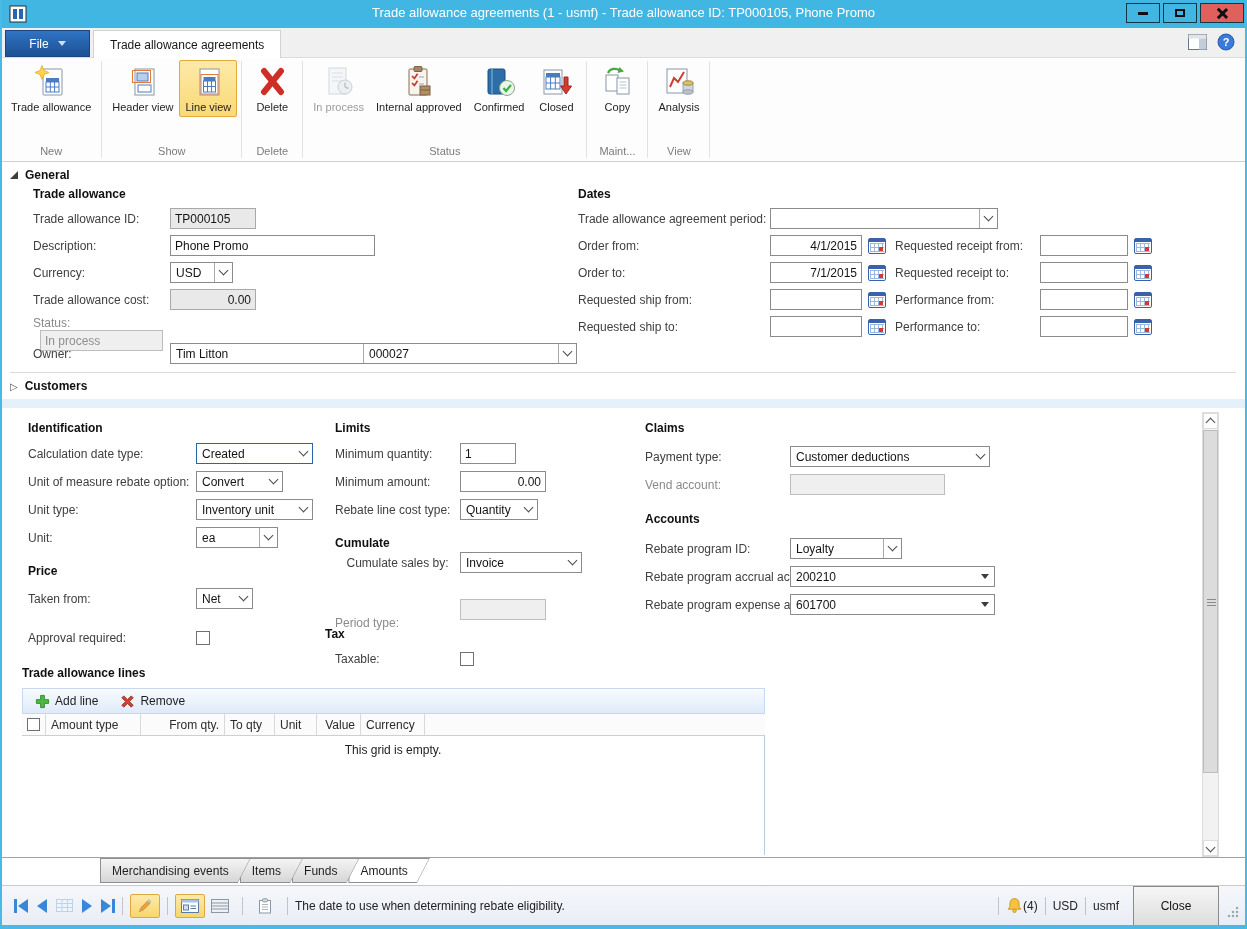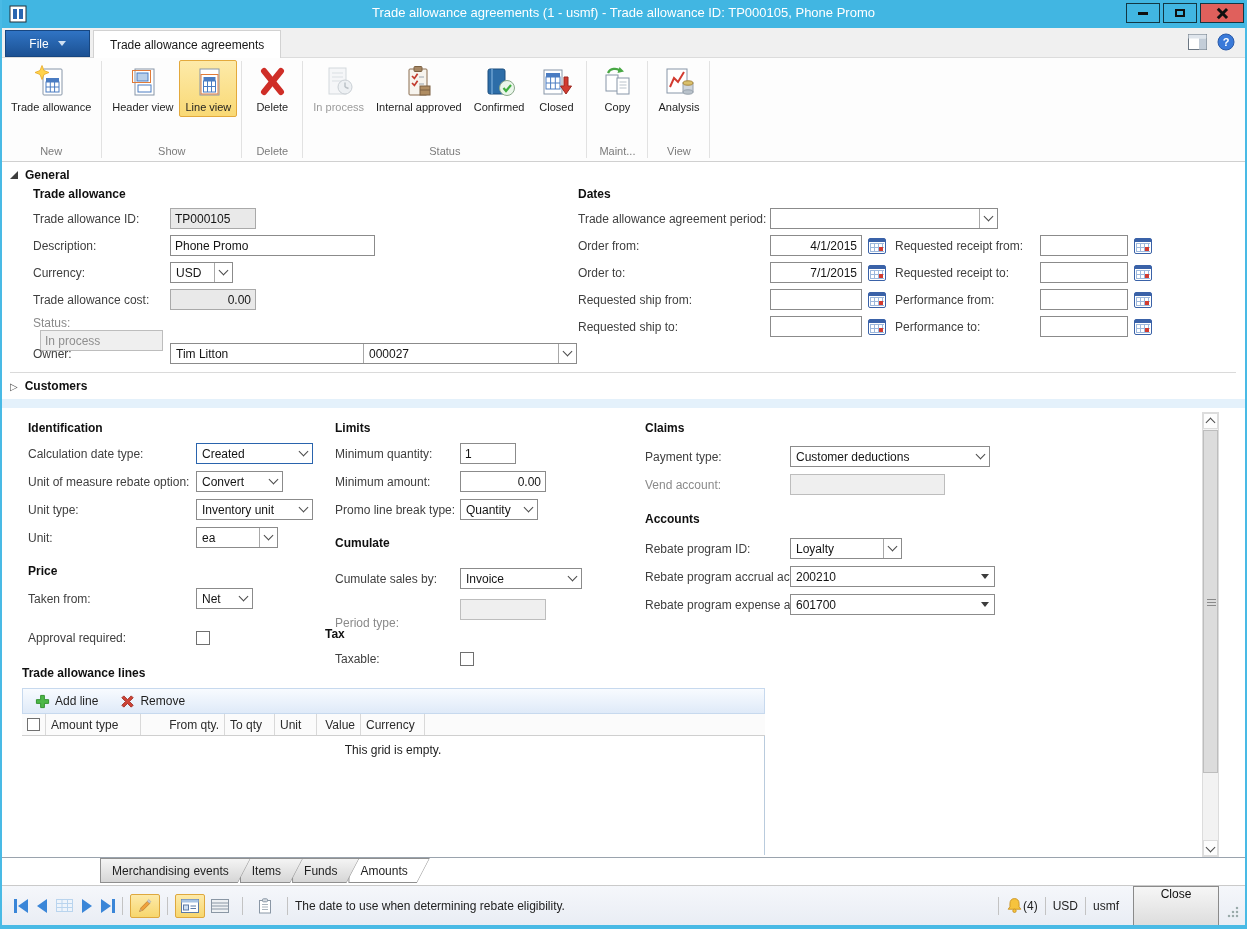--- a/index.html
+++ b/index.html
@@ -103,21 +103,21 @@
   .sb-sep { width:1px; height:18px; background:#c3c3c3; margin:0 7px; }
   .nav { display:flex; align-items:center; gap:9px; margin-left:12px; }
   .tri-l2 { width:0;height:0;border-top:7px solid transparent;border-bottom:7px solid transparent;border-right:10px solid #3a86d8; }
   .tri-r2 { width:0;height:0;border-top:7px solid transparent;border-bottom:7px solid transparent;border-left:10px solid #3a86d8; }
   .nbar { width:3px; height:14px; background:#3a86d8; }
   .pair { display:flex; align-items:center; gap:1px; }
   .sb-btn { width:30px; height:24px; border:1px solid transparent; border-radius:2px; display:flex; align-items:center; justify-content:center; }
   .sb-btn.hl { background:linear-gradient(#fdeaa9,#f7d66d); border-color:#dea83e; }
   .sb-text { font-size:12px; color:#222; }
   .sb-right { margin-left:auto; display:flex; align-items:center; }
-  .close-btn { width:86px; height:40px; background:linear-gradient(#f6f6f6,#dddddd); border:1px solid #8a8a8a; font-size:12px; color:#111; display:flex; align-items:flex-start; justify-content:center; margin-left:14px; }
+  .close-btn { width:86px; height:40px; background:linear-gradient(#f6f6f6,#dddddd); border:1px solid #8a8a8a; font-size:12px; color:#111; display:flex; align-items:center; justify-content:center; margin-left:14px; }
   .grip { width:12px; height:12px; margin:12px 6px 0 8px; background:
      radial-gradient(circle at 10px 2px,#9aa 1.4px,transparent 1.6px),
      radial-gradient(circle at 10px 6px,#9aa 1.4px,transparent 1.6px),
      radial-gradient(circle at 6px 6px,#9aa 1.4px,transparent 1.6px),
      radial-gradient(circle at 10px 10px,#9aa 1.4px,transparent 1.6px),
      radial-gradient(circle at 6px 10px,#9aa 1.4px,transparent 1.6px),
      radial-gradient(circle at 2px 10px,#9aa 1.4px,transparent 1.6px); }
 </style>
 </head>
 <body>
@@ -502,32 +502,32 @@
     </div>
   <div class="row" style="left:335px; top:443px;">
     <span class="lbl" style="width:125px;">Minimum quantity:</span>
     <input class="inp" style="width: 56px;" value="1">
   </div>
   <div class="row" style="left:335px; top:471px;">
     <span class="lbl" style="width:125px;">Minimum amount:</span>
     <input class="inp num" style="width: 86px;" value="0.00">
   </div>
   <div class="row" style="left:335px; top:499px;">
-    <span class="lbl" style="width:125px;">Promo line break type:</span>
+    <span class="lbl" style="width:125px;">Rebate line cost type:</span>
     <div class="combo" style="width:78px;">
       <span class="ctext">Quantity</span>
       <span class="cbtn">
           <span class="chev"></span>
         </span>
     </div>
   </div>
   <div class="row" style="left:335px; top:536px;">
       <span class="bold-hdr">Cumulate</span>
     </div>
-  <div class="row" style="left:335px; top:568px;">
+  <div class="row" style="left:335px; top:552px;text-align:center;">
     <span class="lbl" style="width:125px;">Cumulate sales by:</span>
     <div class="combo" style="width:122px;">
       <span class="ctext">Invoice</span>
       <span class="cbtn">
           <span class="chev"></span>
         </span>
     </div>
   </div>
   <div class="row" style="left:335px; top:588px;">
     <span class="lbl dim" style="width:125px;margin-top:28px;">Period type:</span>

